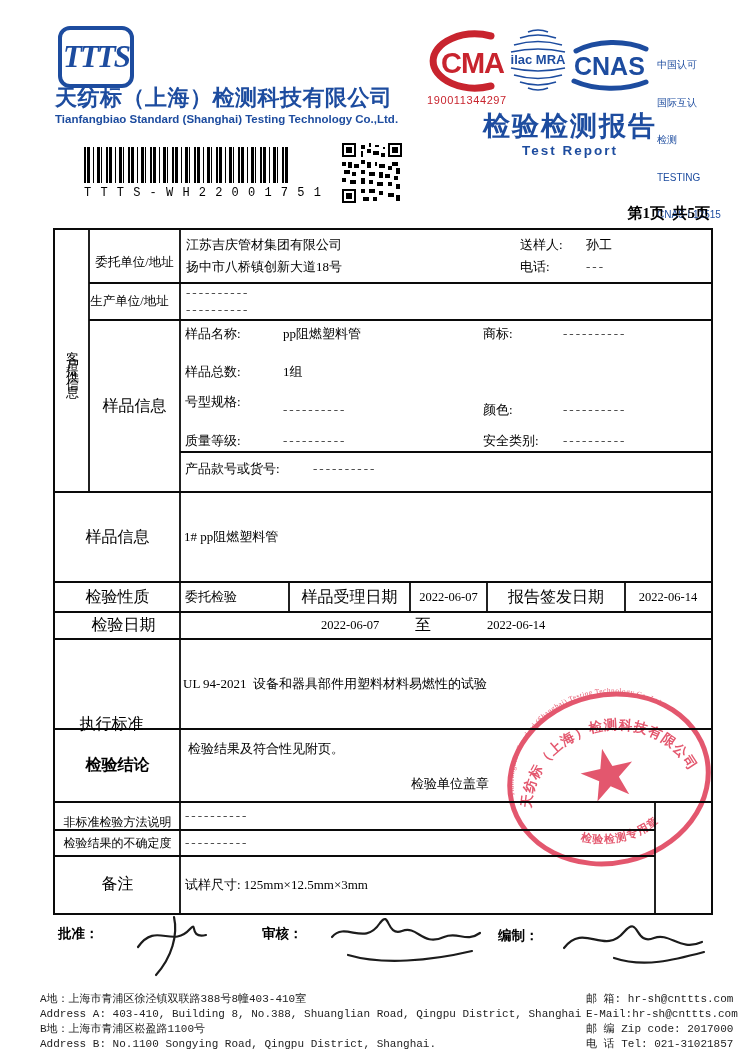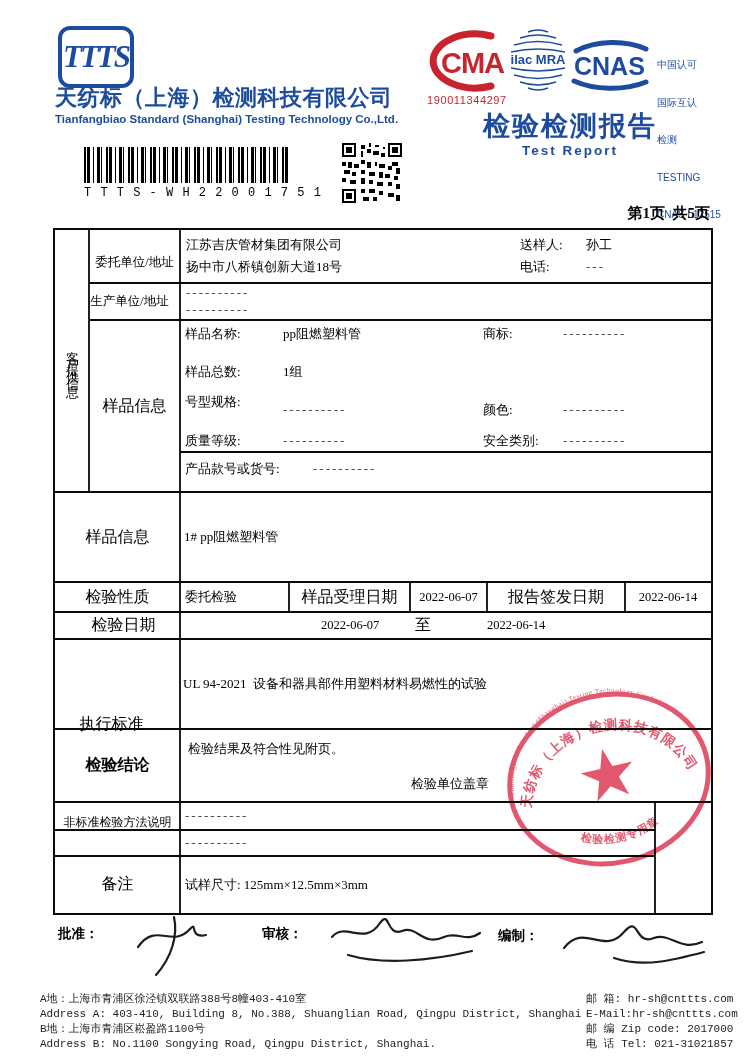--- a/index.html
+++ b/index.html
@@ -158,20 +158,21 @@
     <div class="abs fc" style="left:0;top:409px;width:113px;height:90px;margin-top:40px;">执行标准</div>
     <div class="abs fl" style="left:128px;top:409px;height:90px;font-size:13px;white-space:pre;">UL 94-2021  设备和器具部件用塑料材料易燃性的试验</div>
 
     <div class="abs fc" style="left:0;top:499px;width:125px;height:73px;font-weight:bold;">检验结论</div>
     <div class="t" style="left:133px;top:511px;">检验结果及符合性见附页。</div>
     <div class="t" style="left:356px;top:546px;">检验单位盖章</div>
 
     <div class="abs fc" style="left:0;top:572px;width:125px;height:40px;font-size:12px;">非标准检验方法说明</div>
     <div class="abs fl dash" style="left:130px;top:572px;height:28px;font-size:13px;">----------</div>
 
+    <div class="abs fc" style="left:0;top:600px;width:125px;height:26px;font-size:12px;">检验结果的不确定度</div>
     <div class="abs fl dash" style="left:130px;top:600px;height:26px;font-size:13px;">----------</div>
 
     <div class="abs fc" style="left:0;top:626px;width:125px;height:57px;">备注</div>
     <div class="abs fl" style="left:130px;top:626px;height:57px;font-size:13px;white-space:pre;">试样尺寸: 125mm×12.5mm×3mm</div>
   </div>
 
   <svg class="stamp" width="222" height="182" viewBox="0 0 222 182">
     <defs>
       <path id="stamp-cn-arc" d="M 26,120 A 84,78 0 1 1 194,120" fill="none"></path>
       <path id="stamp-en-arc" d="M 15,92 a 95,87 0 1 1 190,0 a 95,87 0 1 1 -190,0" fill="none"></path>

